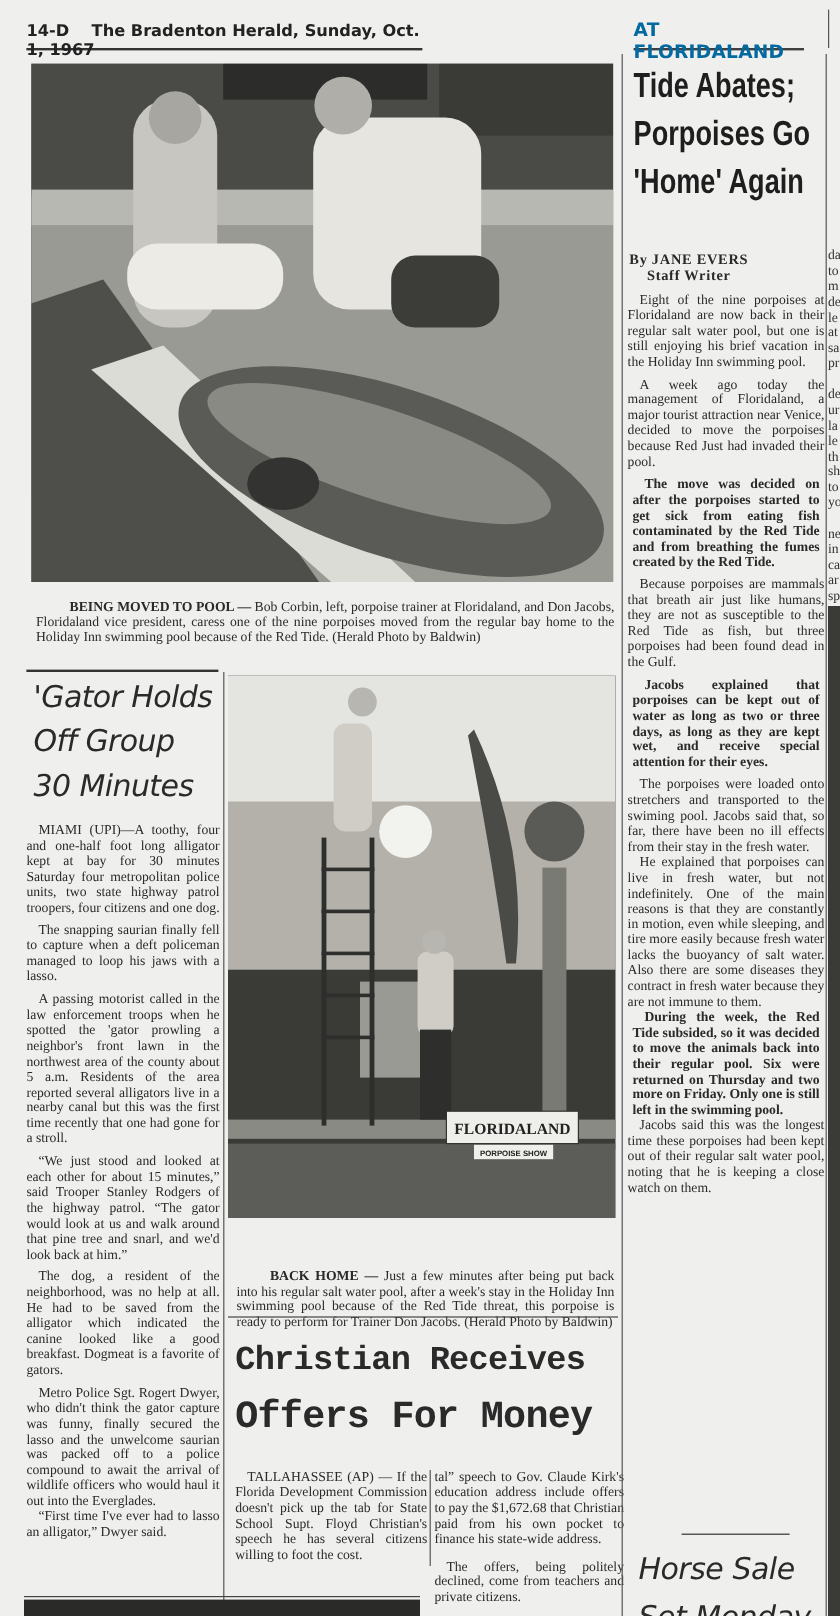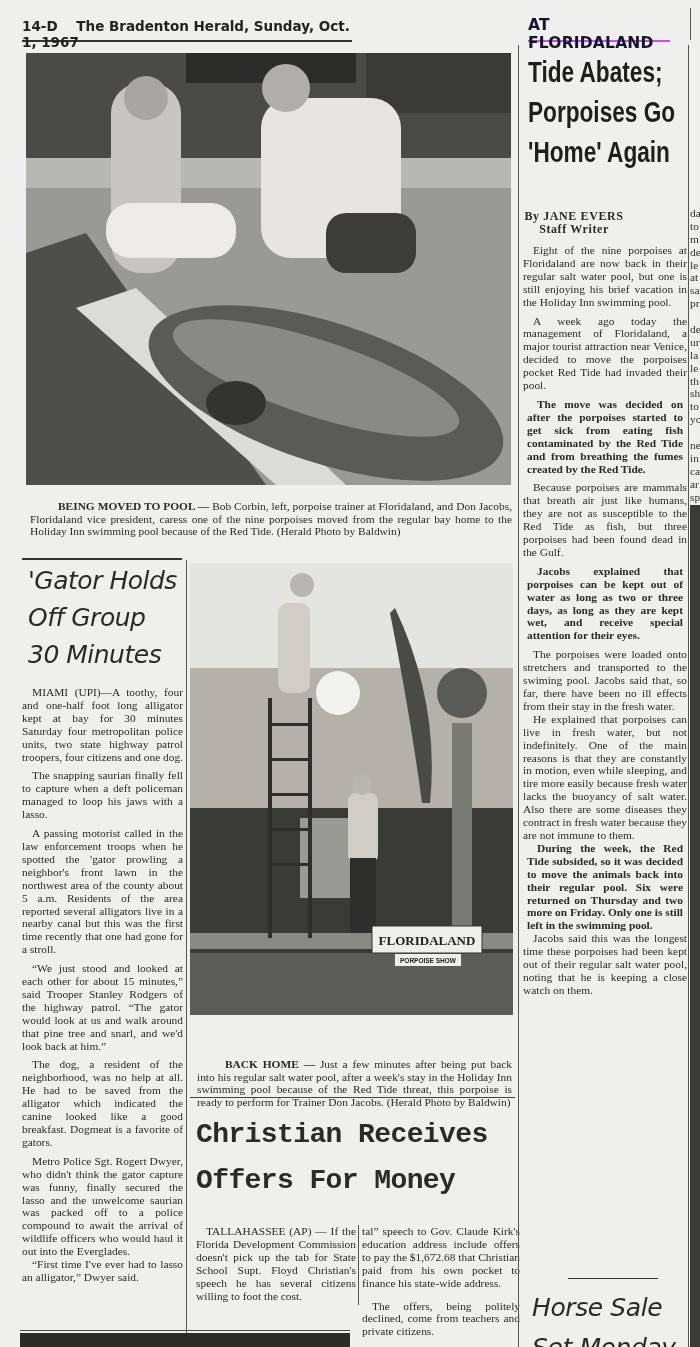--- a/index.html
+++ b/index.html
@@ -6,22 +6,22 @@
   body {
     width: 700px; height: 1347px; overflow: hidden; position: relative;
     background: #efefed; color: #2a2a2a;
     font-family: "Liberation Serif", "DejaVu Serif", serif;
   }
   .abs { position: absolute; }
   
   .hdr { left: 22px; top: 18px; width: 330px; height: 22px; border-bottom: 2px solid #333;
          font-family: "DejaVu Sans", sans-serif; font-weight: bold; font-size: 13.5px; color: #222; }
   .hdr .pg { margin-right: 14px; }
-  .section { left: 528px; top: 16px; width: 142px; height: 24px; border-bottom: 2px solid #d946ef;
-             font-family: "DejaVu Sans", sans-serif; font-weight: bold; font-size: 15.5px; color: #0f172a; letter-spacing: 0.2px; }
+  .section { left: 528px; top: 16px; width: 142px; height: 24px; border-bottom: 2px solid #404040;
+             font-family: "DejaVu Sans", sans-serif; font-weight: bold; font-size: 15.5px; color: #0369a1; letter-spacing: 0.2px; }
   .rule-v { background: #555; width: 1px; }
   
   .photo { background: #6a6a66; overflow: hidden; }
   .photo svg { display: block; }
   
   .col { font-size: 11.4px; line-height: 12.9px; text-align: justify; hyphens: manual; }
   .col p { margin: 0 0 6px 0; text-indent: 10px; }
   .col p.b { font-weight: bold; padding: 0 4px; }
   .col p.tight { margin-bottom: 0; }
   .caption { font-size: 11.4px; line-height: 12.7px; text-align: justify; }
@@ -116,21 +116,21 @@
     <text x="238" y="400" text-anchor="middle" font-family="Liberation Sans, sans-serif" font-weight="bold" font-size="6.5" fill="#222">PORPOISE SHOW</text>
   </svg>
 </div>
 <div class="abs caption" style="left:197px; top:1022px; width:315px;margin-top:36px;">
   <span style="display:inline-block; width:28px;"></span><span class="lead">BACK HOME —</span><span> Just a few minutes after being put back into his regular salt water pool, after a week's stay in the Holiday Inn swimming pool because of the Red Tide threat, this porpoise is ready to perform for Trainer Don Jacobs. (Herald Photo by Baldwin)</span>
 </div>
 <div class="abs" style="left:190px; top:1097px; width:325px; height:1px; background:#444;"></div>
 
 <div class="abs" style="left:196px; top:1112px; width:320px;">
   <div class="hl-sans" style="font-size:28px; line-height:46px; letter-spacing:-0.6px;">Christian Receives</div>
-  <div class="hl-sans" style="font-size:28px; line-height:46px; letter-spacing:-0.6px;">Offers For Money</div>
+  <div class="hl-sans" style="font-size:32px; line-height:46px; letter-spacing:-0.6px;">Offers For Money</div>
 </div>
 <div class="abs col" style="left:196px; top:1225px; width:160px;">
   <p>TALLAHASSEE (AP) — If the Florida Development Commission doesn't pick up the tab for State School Supt. Floyd Christian's speech he has several citizens willing to foot the cost.</p>
 </div>
 <div class="abs rule-v" style="left:358px; top:1225px; height:80px;"></div>
 <div class="abs col" style="left:362px; top:1225px; width:158px;">
   <p style="text-indent:0;">tal” speech to Gov. Claude Kirk's education address include offers to pay the $1,672.68 that Christian paid from his own pocket to finance his state-wide address.</p>
   <p style="margin-top:10px;">The offers, being politely declined, come from teachers and private citizens.</p>
 </div>
 
@@ -142,21 +142,21 @@
   <div class="hl-cond" style="font-size:29px; line-height:40px; transform:scaleX(0.78); width:205px; white-space:nowrap;">Tide Abates;</div>
   <div class="hl-cond" style="font-size:29px; line-height:40px; transform:scaleX(0.78); width:205px; white-space:nowrap;">Porpoises Go</div>
   <div class="hl-cond" style="font-size:29px; line-height:40px; transform:scaleX(0.78); width:205px; white-space:nowrap;">'Home' Again</div>
 </div>
 <div class="abs byline" style="left:492px; top:210px; width:164px;">
   <div>By JANE EVERS</div>
   <div>Staff Writer</div>
 </div>
 <div class="abs col" style="left:523px; top:244px; width:164px;">
   <p>Eight of the nine porpoises at Floridaland are now back in their regular salt water pool, but one is still enjoying his brief vacation in the Holiday Inn swimming pool.</p>
-  <p>A week ago today the management of Floridaland, a major tourist attraction near Venice, decided to move the porpoises pocket Red Tide had invaded their pool.</p>
+  <p>A week ago today the management of Floridaland, a major tourist attraction near Venice, decided to move the porpoises because Red Just had invaded their pool.</p>
   <p class="b">The move was decided on after the porpoises started to get sick from eating fish contaminated by the Red Tide and from breathing the fumes created by the Red Tide.</p>
   <p>Because porpoises are mammals that breath air just like humans, they are not as susceptible to the Red Tide as fish, but three porpoises had been found dead in the Gulf.</p>
   <p class="b">Jacobs explained that porpoises can be kept out of water as long as two or three days, as long as they are kept wet, and receive special attention for their eyes.</p>
   <p class="tight">The porpoises were loaded onto stretchers and transported to the swiming pool. Jacobs said that, so far, there have been no ill effects from their stay in the fresh water.</p>
   <p class="tight">He explained that porpoises can live in fresh water, but not indefinitely. One of the main reasons is that they are constantly in motion, even while sleeping, and tire more easily because fresh water lacks the buoyancy of salt water. Also there are some diseases they contract in fresh water because they are not immune to them.</p>
   <p class="b tight">During the week, the Red Tide subsided, so it was decided to move the animals back into their regular pool. Six were returned on Thursday and two more on Friday. Only one is still left in the swimming pool.</p>
   <p class="tight">Jacobs said this was the longest time these porpoises had been kept out of their regular salt water pool, noting that he is keeping a close watch on them.</p>
 </div>
 <div class="abs" style="left:568px; top:1278px; width:90px; height:1px; background:#333;"></div>
 <div class="abs" style="left:532px; top:1288px; width:160px;">

